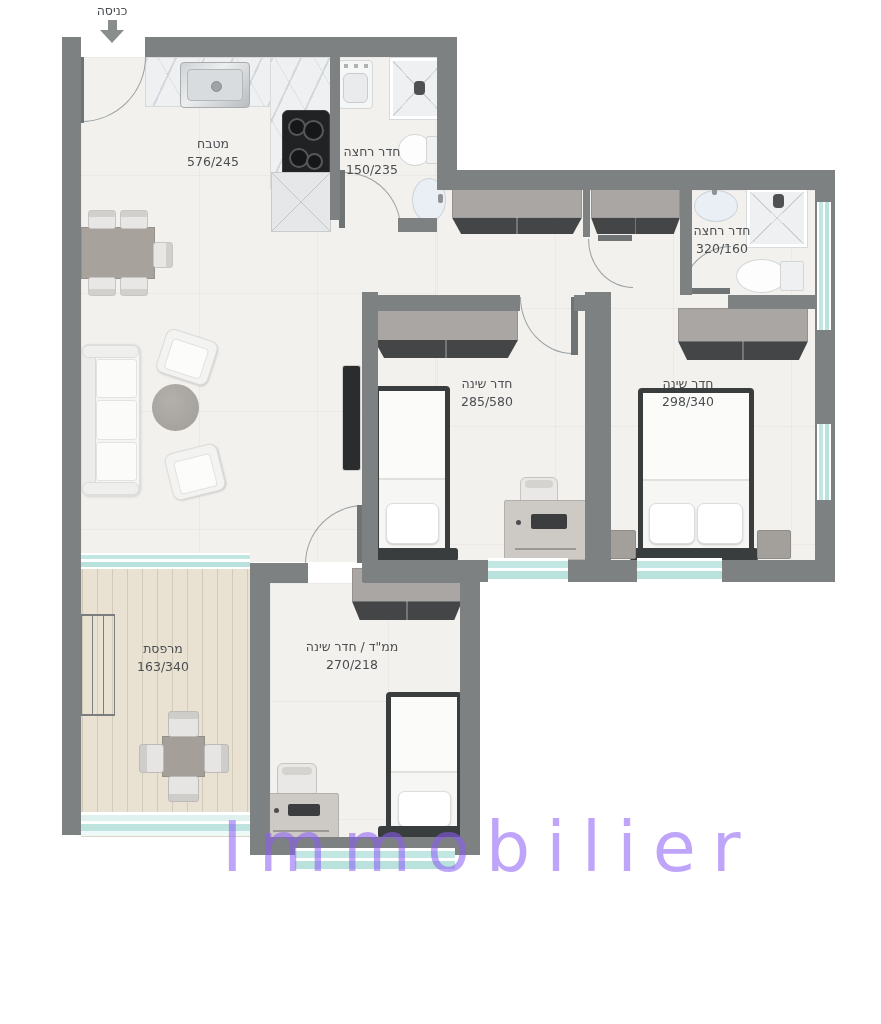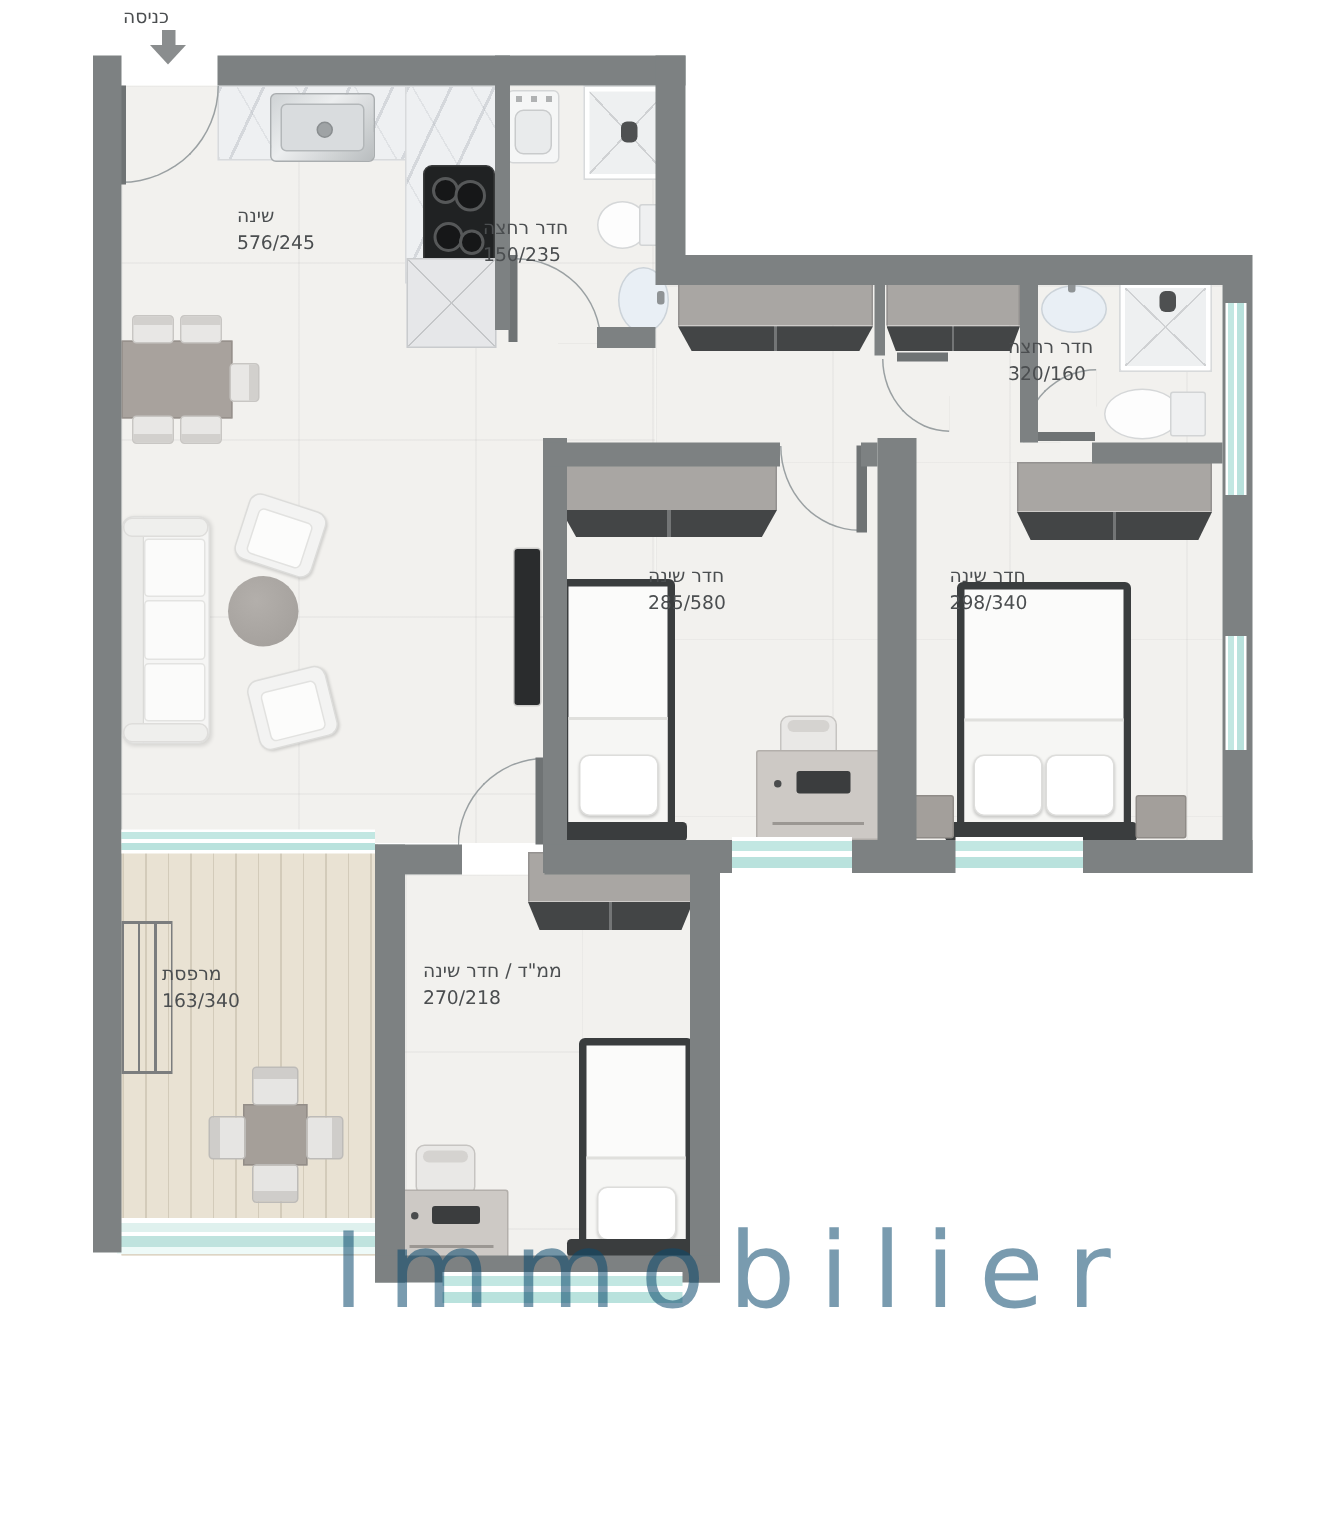--- a/index.html
+++ b/index.html
@@ -16,21 +16,21 @@
   .arc{position:absolute;border:0 solid #9aa0a2;}
   .arc-br{border-bottom-right-radius:100%;border-bottom-width:1.6px;border-right-width:1.6px;}
   .arc-tr{border-top-right-radius:100%;border-top-width:1.6px;border-right-width:1.6px;}
   .arc-tl{border-top-left-radius:100%;border-top-width:1.6px;border-left-width:1.6px;}
   .arc-bl{border-bottom-left-radius:100%;border-bottom-width:1.6px;border-left-width:1.6px;}
   .window-h{position:absolute;background:linear-gradient(to bottom,#ffffff 0 12%,#c2e7e2 12% 40%,#ffffff 40% 56%,#b9e2dd 56% 86%,#ffffff 86% 100%);}
   .window-v{position:absolute;background:linear-gradient(to right,#ffffff 0 12%,#c2e7e2 12% 40%,#ffffff 40% 56%,#b9e2dd 56% 86%,#ffffff 86% 100%);}
   .glass-rail{position:absolute;background:linear-gradient(to bottom,#ffffff 0 3px,#dff1ee 3px 9px,#ffffff 9px 12px,#bfe3de 12px 19px,#eefaf8 19px 100%);}
   .slat-rail{position:absolute;border-top:2px solid #7b7d7e;border-bottom:2px solid #7b7d7e;
          background:repeating-linear-gradient(to right,#7b7d7e 0 1.5px,transparent 1.5px 11px);}
-  .label{position:absolute;display:flex;flex-direction:column;align-items:flex-end;text-align:center;
+  .label{position:absolute;display:flex;flex-direction:column;align-items:center;text-align:center;
          font-size:12.5px;color:#4b4e50;direction:rtl;line-height:1.45;z-index:30;}
   .counter{position:absolute;background-color:#eef0f2;border:1px solid #d8dadc;
          background-image:repeating-linear-gradient(115deg,rgba(165,170,178,.35) 0 2px,transparent 2px 26px),
                           repeating-linear-gradient(60deg,rgba(180,184,190,.25) 0 1px,transparent 1px 34px);}
   .ksink{position:absolute;background:linear-gradient(135deg,#cfd3d5,#eceeef 40%,#b9bdbf);border:1px solid #a9adaf;border-radius:4px;}
   .ksink .basin{position:absolute;inset:6px;background:#d9dcde;border:1px solid #b3b7b9;border-radius:4px;}
   .ksink .drain{position:absolute;left:50%;top:50%;width:9px;height:9px;margin:-4.5px;border-radius:50%;background:#9fa3a5;border:1px solid #8a8e90;}
   .cooktop{position:absolute;background:#202223;border:1px solid #3a3c3d;border-radius:6px;}
   .burner{position:absolute;border:2px solid #565859;border-radius:50%;background:#161718;}
   .fridge{position:absolute;background:#e6e7e9;border:1px solid #c9cbcd;
@@ -72,21 +72,21 @@
   .armchair{position:absolute;background:#f3f3f2;border:1px solid #dcdcda;border-radius:8px;box-shadow:1px 1px 2px rgba(0,0,0,.15);}
   .armchair .seat{position:absolute;inset:8px 7px 4px 7px;background:#fcfcfb;border:1px solid #e2e2e0;border-radius:4px;}
   .round-table{position:absolute;border-radius:50%;background:radial-gradient(circle at 40% 35%,#b3afab,#a19d99);}
   .dtable{position:absolute;background:#a8a29d;border:1px solid #97918c;}
   .dchair{position:absolute;background:linear-gradient(#d2d0cd 0 35%,#e8e7e5 35%);border:1px solid #c8c6c3;border-radius:3px;}
   .dchair-v{position:absolute;background:linear-gradient(90deg,#d2d0cd 0 35%,#e8e7e5 35%);border:1px solid #c8c6c3;border-radius:3px;}
   .btable{position:absolute;background:#a59f99;border:1px solid #948e88;}
   .bchair{position:absolute;background:linear-gradient(#cfcdca 0 30%,#e6e5e3 30%);border:1px solid #bdbbb8;border-radius:3px;}
   .bchair-v{position:absolute;background:linear-gradient(90deg,#cfcdca 0 30%,#e6e5e3 30%);border:1px solid #bdbbb8;border-radius:3px;}
   .tv{position:absolute;background:#2a2c2d;border-radius:2px;box-shadow:0 0 0 1px #44474833;}
-  .watermark{position:absolute;left:222px;top:806px;font-size:70px;letter-spacing:16px;color:#0c4a6e;opacity:.55;white-space:nowrap;z-index:40;}
+  .watermark{position:absolute;left:222px;top:806px;font-size:70px;letter-spacing:16px;color:#8b5cf6;opacity:.55;white-space:nowrap;z-index:40;}
   .arrow-stem{position:absolute;left:108px;top:20px;width:9px;height:11px;background:#8a8d8e;}
   .arrow-head{position:absolute;left:100px;top:30px;width:0;height:0;border-left:12px solid transparent;border-right:12px solid transparent;border-top:13px solid #8a8d8e;}
   .z2{z-index:2}.z3{z-index:3}.z4{z-index:4}
 </style>
 </head>
 <body>
 
 <div class="plan">
 
   <div class="floor" style="left:81px;top:57px;width:356px;height:505px"></div>
@@ -265,21 +265,21 @@
   <div class="window-h z4" style="left:81px;top:553px;width:169px;height:16px"></div>
   <div class="window-h z4" style="left:295px;top:848px;width:160px;height:24px"></div>
 
   <div class="label" style="left:82px;top:2px;width:60px">
     <span>כניסה</span>
   </div>
   <div class="arrow-stem z4"></div>
   <div class="arrow-head z4"></div>
 
   <div class="label" style="left:158px;top:135px;width:110px">
-    <span>שינה</span>
+    <span>מטבח</span>
     <span>576/245</span>
   </div>
   <div class="label" style="left:322px;top:143px;width:100px">
     <span>חדר רחצה</span>
     <span>150/235</span>
   </div>
   <div class="label" style="left:672px;top:222px;width:100px">
     <span>חדר רחצה</span>
     <span>320/160</span>
   </div>

